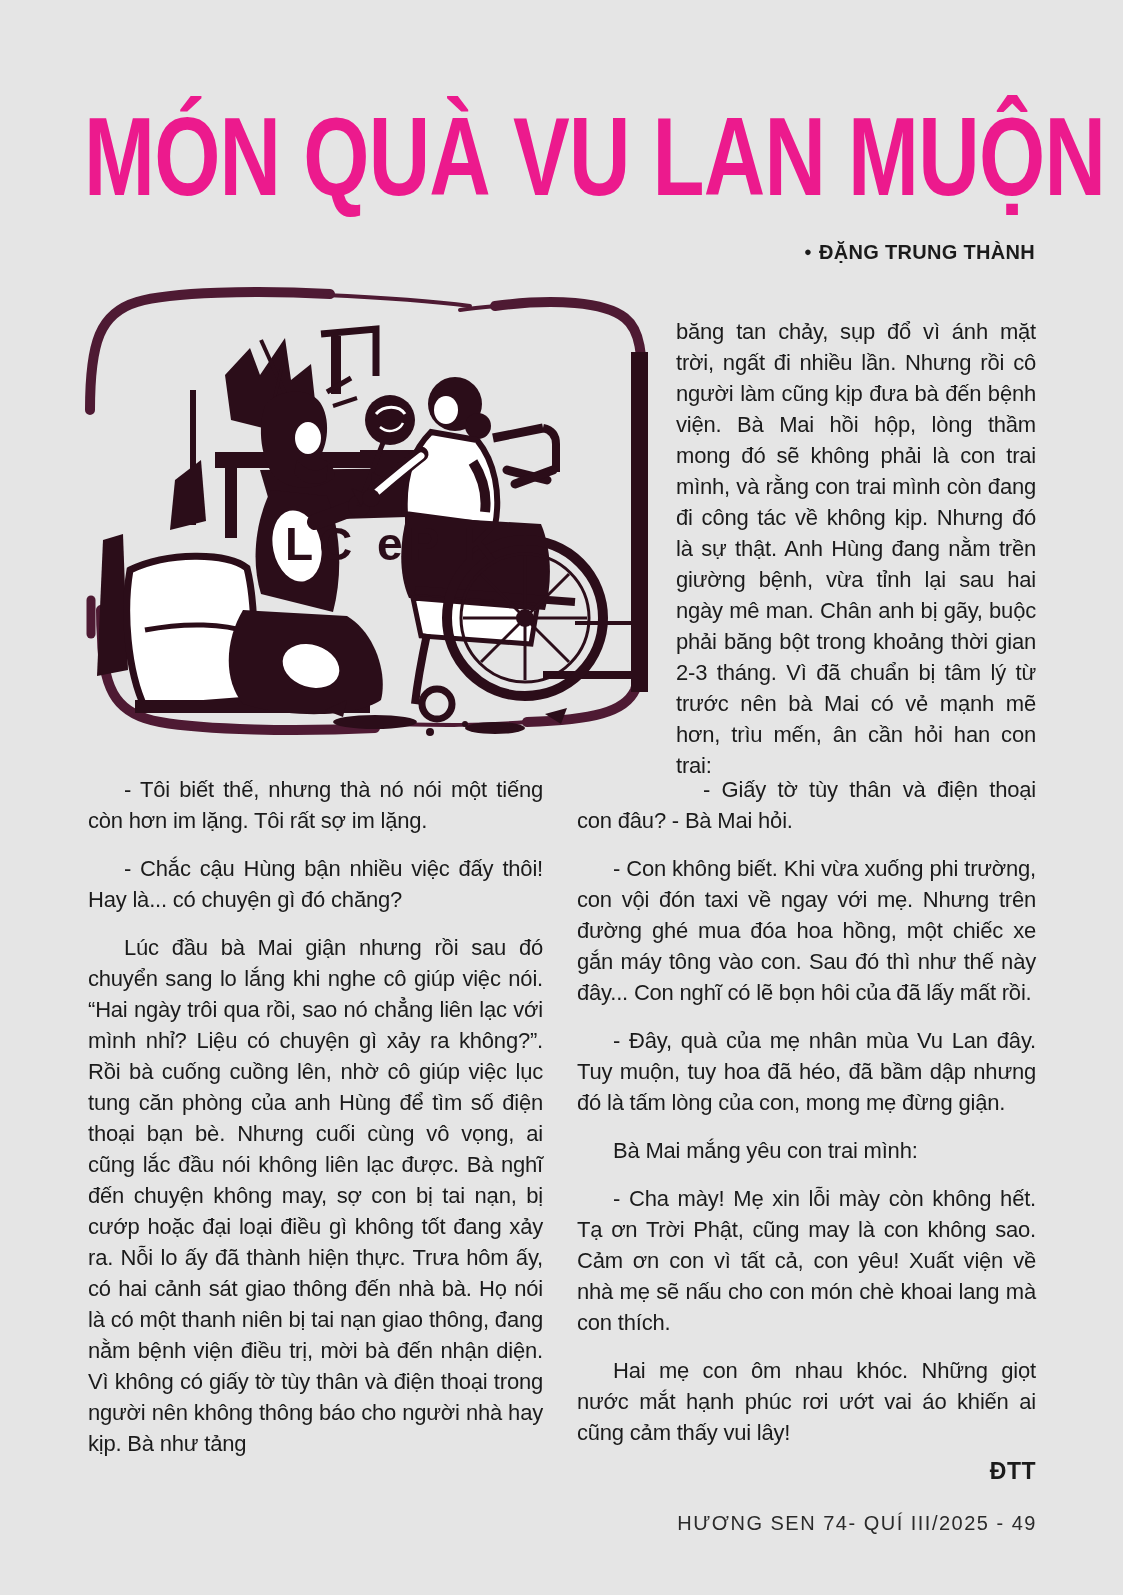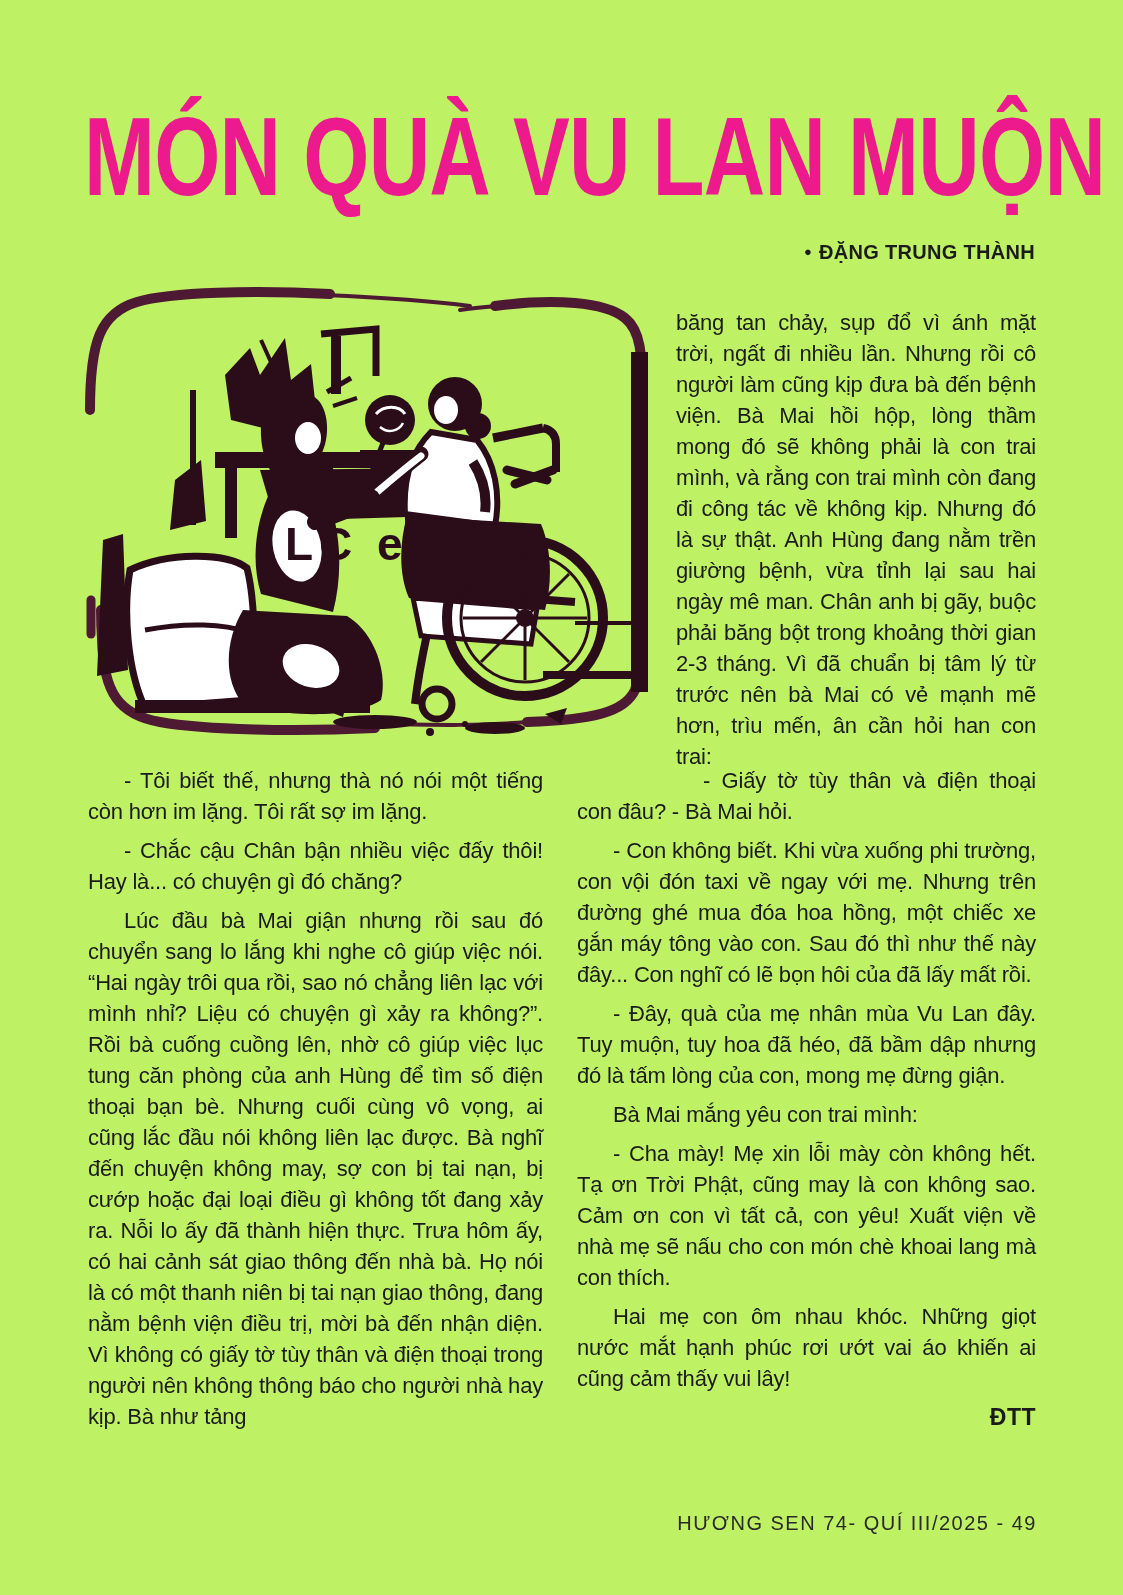--- a/index.html
+++ b/index.html
@@ -3,21 +3,21 @@
 <meta charset="utf-8">
 <style>
   :root{
     --title-color:#EC1A8D;
     --frame-color:#4E1A33;
     --ink-color:#2B0D19;
     --text-color:#1B1B1B;
   }
   html,body{margin:0;padding:0;background:#ffffff;}
   .page{
-    position:relative;width:1123px;height:1595px;background:#bef264;
+    position:relative;width:1123px;height:1595px;background:#e5e5e5;
     font-family:"Liberation Sans",sans-serif;color:var(--text-color);
     overflow:hidden;
   }
   .title{
     position:absolute;left:84px;top:98px;margin:0;
     font-size:112px;font-weight:bold;line-height:1.05;
     color:var(--title-color);white-space:nowrap;letter-spacing:-1px;
     transform:scaleX(0.76);transform-origin:left top;
   }
   .author{
@@ -26,21 +26,21 @@
   }
   .author .bullet{font-size:13px;vertical-align:3px;margin-right:7px;}
   .illustration{position:absolute;left:75px;top:280px;width:575px;height:470px;}
   .illustration svg{display:block;width:100%;height:100%;}
   .ink{fill:var(--ink-color);}
   .ink-s{stroke:var(--ink-color);fill:none;}
   .frame-s{stroke:var(--frame-color);fill:none;stroke-linecap:round;}
   .paper{fill:#ffffff;}
   .paper-s{stroke:#ffffff;fill:none;}
   .col{position:absolute;font-size:22px;line-height:31px;letter-spacing:-0.2px;}
-  .col p{margin:8px 0 8px 0;text-align:justify;}
+  .col p{margin:17px 0 8px 0;text-align:justify;}
   .col p.plain{text-indent:0;}
   .col p.indent{text-indent:36px;}
   .col p.bigindent{text-indent:126px;}
   .col p.sig{text-align:right;font-weight:bold;font-size:23px;letter-spacing:0.5px;margin-top:4px;}
   .col-beside{left:676px;top:299px;width:360px;}
   .col-left{left:88px;top:757px;width:455px;}
   .col-right{left:577px;top:757px;width:459px;}
   .footer{
     position:absolute;right:86px;top:1512px;
     font-size:20px;letter-spacing:1.5px;color:#2a2a2a;white-space:nowrap;
@@ -164,21 +164,21 @@
         <circle class="ink" cx="390" cy="444" r="3"></circle>
       </g>
     </svg>
   </div>
 
   <div class="col col-beside">
       <p class="plain">băng tan chảy, sụp đổ vì ánh mặt trời, ngất đi nhiều lần. Nhưng rồi cô người làm cũng kịp đưa bà đến bệnh viện. Bà Mai hồi hộp, lòng thầm mong đó sẽ không phải là con trai mình, và rằng con trai mình còn đang đi công tác về không kịp. Nhưng đó là sự thật. Anh Hùng đang nằm trền giường bệnh, vừa tỉnh lại sau hai ngày mê man. Chân anh bị gãy, buộc phải băng bột trong khoảng thời gian 2-3 tháng. Vì đã chuẩn bị tâm lý từ trước nên bà Mai có vẻ mạnh mẽ hơn, trìu mến, ân cần hỏi han con trai:</p>
     </div>
   <div class="col col-left">
       <p class="indent">- Tôi biết thế, nhưng thà nó nói một tiếng còn hơn im lặng. Tôi rất sợ im lặng.</p>
-      <p class="indent">- Chắc cậu Chân bận nhiều việc đấy thôi! Hay là... có chuyện gì đó chăng?</p>
+      <p class="indent">- Chắc cậu Hùng bận nhiều việc đấy thôi! Hay là... có chuyện gì đó chăng?</p>
       <p class="indent">Lúc đầu bà Mai giận nhưng rồi sau đó chuyển sang lo lắng khi nghe cô giúp việc nói. “Hai ngày trôi qua rồi, sao nó chẳng liên lạc với mình nhỉ? Liệu có chuyện gì xảy ra không?”. Rồi bà cuống cuồng lên, nhờ cô giúp việc lục tung căn phòng của anh Hùng để tìm số điện thoại bạn bè. Nhưng cuối cùng vô vọng, ai cũng lắc đầu nói không liên lạc được. Bà nghĩ đến chuyện không may, sợ con bị tai nạn, bị cướp hoặc đại loại điều gì không tốt đang xảy ra. Nỗi lo ấy đã thành hiện thực. Trưa hôm ấy, có hai cảnh sát giao thông đến nhà bà. Họ nói là có một thanh niên bị tai nạn giao thông, đang nằm bệnh viện điều trị, mời bà đến nhận diện. Vì không có giấy tờ tùy thân và điện thoại trong người nên không thông báo cho người nhà hay kịp. Bà như tảng</p>
     </div>
   <div class="col col-right">
       <p class="bigindent">- Giấy tờ tùy thân và điện thoại con đâu? - Bà Mai hỏi.</p>
       <p class="indent">- Con không biết. Khi vừa xuống phi trường, con vội đón taxi về ngay với mẹ. Nhưng trên đường ghé mua đóa hoa hồng, một chiếc xe gắn máy tông vào con. Sau đó thì như thế này đây... Con nghĩ có lẽ bọn hôi của đã lấy mất rồi.</p>
       <p class="indent">- Đây, quà của mẹ nhân mùa Vu Lan đây. Tuy muộn, tuy hoa đã héo, đã bầm dập nhưng đó là tấm lòng của con, mong mẹ đừng giận.</p>
       <p class="indent">Bà Mai mắng yêu con trai mình:</p>
       <p class="indent">- Cha mày! Mẹ xin lỗi mày còn không hết. Tạ ơn Trời Phật, cũng may là con không sao. Cảm ơn con vì tất cả, con yêu! Xuất viện về nhà mẹ sẽ nấu cho con món chè khoai lang mà con thích.</p>
       <p class="indent">Hai mẹ con ôm nhau khóc. Những giọt nước mắt hạnh phúc rơi ướt vai áo khiến ai cũng cảm thấy vui lây!</p>
       <p class="sig">ĐTT</p>

